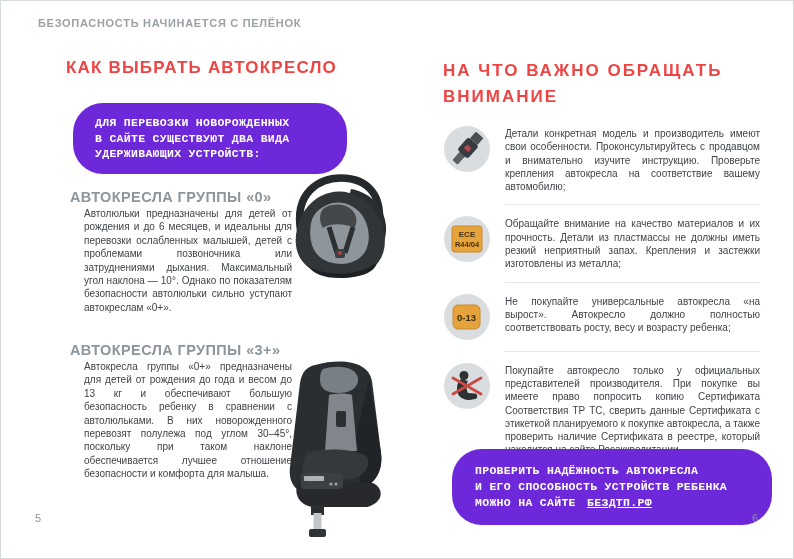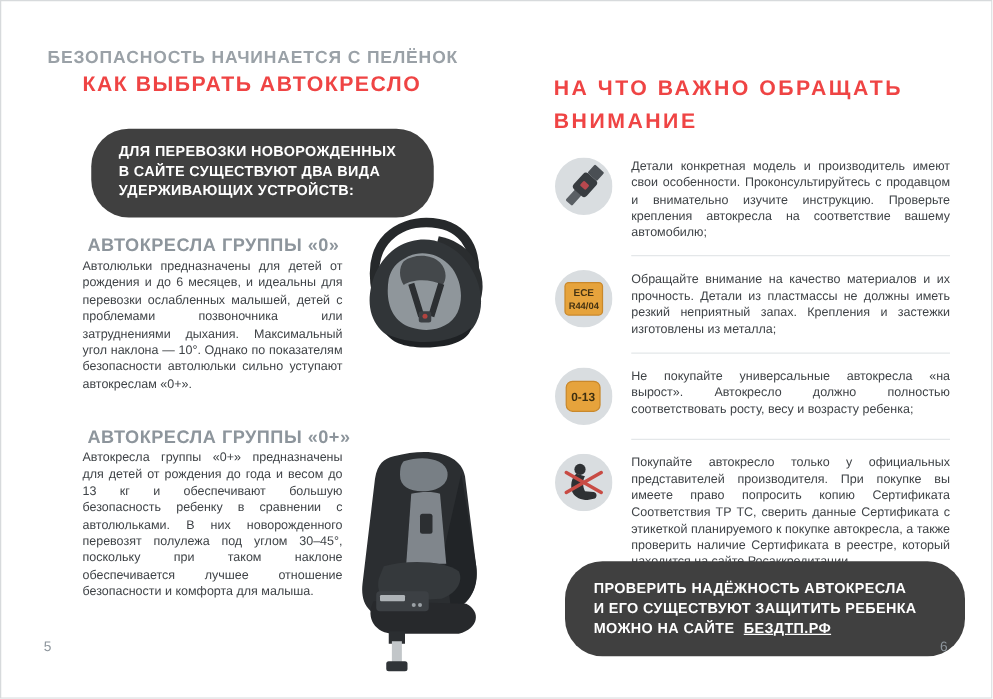--- a/index.html
+++ b/index.html
@@ -2,45 +2,45 @@
 <html><head>
 <meta charset="utf-8">
 <style>
   html,body { margin:0; padding:0; background:#fff; }
   .page {
     position:relative; width:794px; height:559px; background:#ffffff;
     border:1px solid #d7dadc; box-sizing:border-box; overflow:hidden;
     font-family:"Liberation Sans", sans-serif; color:#3f4347;
   }
   .tagline {
-    position:absolute; left:37px; top:16px; font-size:14px; font-weight:bold;
-    letter-spacing:0.7px; color:#9aa1a7;margin-top:20px;
+    position:absolute; left:37px; top:16px; font-size:11px; font-weight:bold;
+    letter-spacing:0.7px; color:#9aa1a7;
   }
   .title { position:absolute; margin:0; font-weight:bold; color:#ef4444; }
   .title-left  { left:65px; top:57px; font-size:17px; letter-spacing:1.2px; }
   .title-right { left:442px; top:57px; font-size:17px; letter-spacing:2px; line-height:26px; }
   .callout {
-    position:absolute; background:#404040; color:#ffffff; font-weight:bold;
-    border-radius:30px; box-sizing:border-box;
+    position:absolute; background:#6d28d9; color:#ffffff; font-weight:bold;
+    border-radius:30px; box-sizing:border-box;font-family:Liberation Mono, monospace;
   }
   .callout-left {
     left:72px; top:102px; width:274px; padding:12px 20px 12px 22px;
     font-size:11.5px; line-height:15.5px; letter-spacing:0.3px;
   }
   .callout-right {
     left:451px; top:448px; width:320px; padding:14px 20px 14px 23px;
     font-size:11.5px; line-height:16px; letter-spacing:0.3px;
   }
   .site-link { text-decoration:underline; cursor:pointer; margin-left:4px; }
   .sec-h {
     position:absolute; left:65px; margin:4px; font-size:14.5px; font-weight:bold;
     color:#8d959c; letter-spacing:0.4px;
   }
   .body-text {
-    position:absolute; left:65px; width:208px; margin:0; font-size:10px;
+    position:absolute; left:83px; width:208px; margin:0; font-size:10px;
     line-height:13.4px; text-align:justify; color:#3f4347;
   }
   .seat { position:absolute; }
   .seat1 { left:276px; top:168px; width:128px; height:120px; }
   .seat2 { left:256px; top:352px; width:150px; height:185px; }
   .seat svg { display:block; width:100%; height:100%; }
   .items { position:absolute; left:443px; top:118px; width:316px; }
   .item { display:flex; gap:15px; padding:7px 0; align-items:flex-start; }
   .item-icon { flex:none; width:46px; height:46px; }
   .item-icon svg { display:block; width:46px; height:46px; }
@@ -78,21 +78,21 @@
       <path d="M20 60 C15 82 24 100 48 106 C74 112 96 105 104 89 C111 75 108 58 99 44 C88 27 69 19 52 24 C36 28 24 42 20 60 Z" fill="#313538"></path>
       <path d="M34 54 C31 72 36 88 52 93 C68 98 83 93 89 81 C94 70 92 56 85 46 C76 34 60 30 48 37 C40 41 36 46 34 54 Z" fill="#8f969b"></path>
       <path d="M46 40 C54 34 68 34 75 41 C80 46 81 54 77 59 C68 54 53 54 46 59 C42 53 42 45 46 40 Z" fill="#44484b"></path>
       <path d="M52 58 L60 84 M76 58 L68 84" stroke="#2c2f32" stroke-width="5"></path>
       <rect x="58" y="80" width="10" height="9" rx="2" fill="#3b3f43"></rect>
       <circle cx="63" cy="84" r="2" fill="#b0433f"></circle>
       <path d="M32 98 C52 108 84 107 100 93 C99 102 86 109 63 109 C45 109 36 104 32 98 Z" fill="#1e2124"></path>
     </svg>
   </div>
 
-  <h2 class="sec-h" style="top:337px">АВТОКРЕСЛА ГРУППЫ «0+»</h2>
+  <h2 class="sec-h" style="top:337px">АВТОКРЕСЛА ГРУППЫ «3+»</h2>
   <p class="body-text" style="top:359px">Автокресла группы «0+» предназначены для детей от рождения до года и весом до 13 кг и обеспечивают большую безопасность ребенку в сравнении с автолюльками. В них новорожденного перевозят полулежа под углом 30–45°, поскольку при таком наклоне обеспечивается лучшее отношение безопасности и комфорта для малыша.</p>
 
   <div class="seat seat2">
     <svg viewBox="0 0 150 185" xmlns="http://www.w3.org/2000/svg">
       <path d="M58 12 C88 4 112 10 115 28 L124 100 C127 122 114 136 94 139 L56 141 C40 141 31 131 33 114 L43 30 C45 18 50 14 58 12 Z" fill="#2b2e31"></path>
       <path d="M112 26 L124 100 C126 118 118 130 104 136 L98 88 Z" fill="#212427"></path>
       <path d="M66 16 C82 11 99 14 101 25 C102 34 94 40 81 40 C70 40 63 36 63 27 C63 21 64 18 66 16 Z" fill="#787f85"></path>
       <path d="M72 42 C80 40 90 40 95 42 L100 98 L68 98 Z" fill="#80868c"></path>
       <rect x="79" y="58" width="10" height="16" rx="2" fill="#2c2f32"></rect>
       <path d="M50 100 C70 94 100 96 110 104 C114 112 108 122 96 126 L60 128 C48 128 44 120 46 110 Z" fill="#35393c"></path>
@@ -166,21 +166,21 @@
           <path d="M9 15 L37 31 M9 31 L37 15" stroke="#c84b44" stroke-width="2.8" stroke-linecap="round"></path>
         </svg>
       </span>
       <p class="item-text">Покупайте автокресло только у официальных представителей производителя. При покупке вы имеете право попросить копию Сертификата Соответствия ТР ТС, сверить данные Сертификата с этикеткой планируемого к покупке автокресла, а также проверить наличие Сертификата в реестре, который находится на сайте Росаккредитации.</p>
     </div>
 
   </div>
 
   <div class="callout callout-right">
     <div>ПРОВЕРИТЬ НАДЁЖНОСТЬ АВТОКРЕСЛА</div>
-    <div>И ЕГО СУЩЕСТВУЮТ ЗАЩИТИТЬ РЕБЕНКА</div>
+    <div>И ЕГО СПОСОБНОСТЬ УСТРОЙСТВ РЕБЕНКА</div>
     <div>
       <span>МОЖНО НА САЙТЕ</span>
       <span class="site-link">БЕЗДТП.РФ</span>
     </div>
   </div>
 
   <div class="pagenum pagenum-right">6</div>
 
 </div>
 

